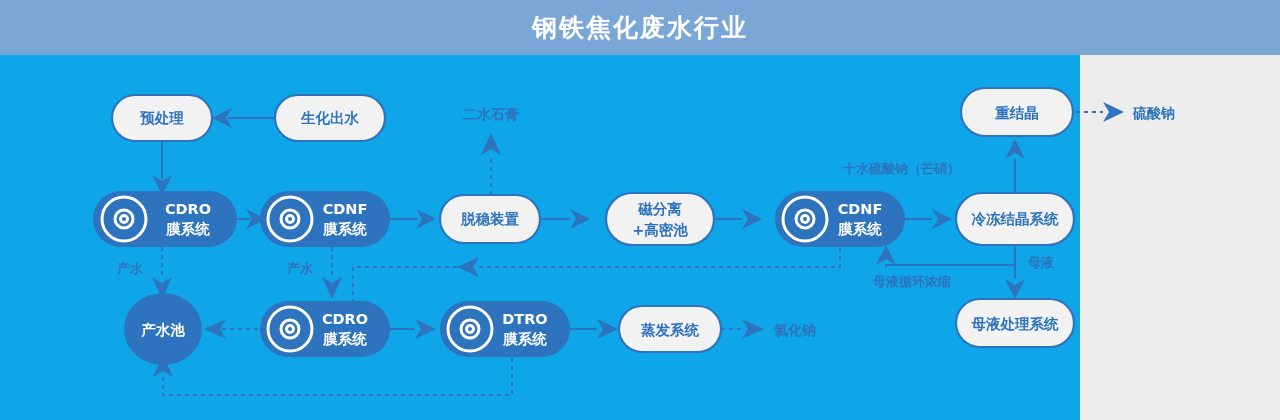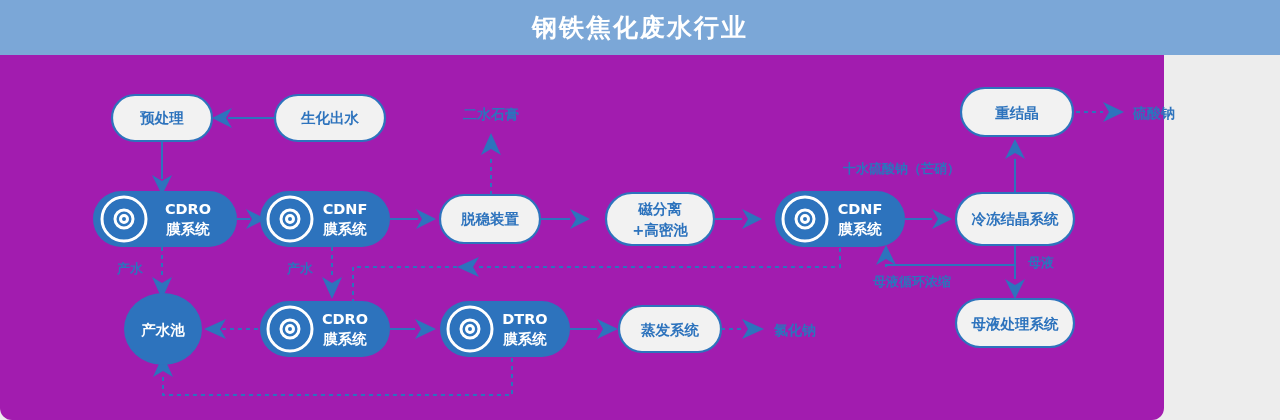--- a/index.html
+++ b/index.html
@@ -2,21 +2,21 @@
 <html><head>
 <meta charset="utf-8">
 <style>
   html,body{margin:0;padding:0;}
   body{
     width:1280px;height:420px;
     background:#ededed;
     font-family:"DejaVu Sans","Liberation Sans",sans-serif;
     overflow:hidden;
   }
-  #page{position:relative;width:1164px;height:420px;background:#a21caf;border-radius:12px;}
+  #page{position:relative;width:1080px;height:420px;background:#0ea5e9;}
 
   #header{
     position:absolute;left:0;top:0;width:1280px;height:55px;
     background:#7ba7d7;
     display:flex;align-items:center;justify-content:center;
   }
   #header-title{
     color:#ffffff;font-size:25px;font-weight:bold;letter-spacing:2px;
   }
 

